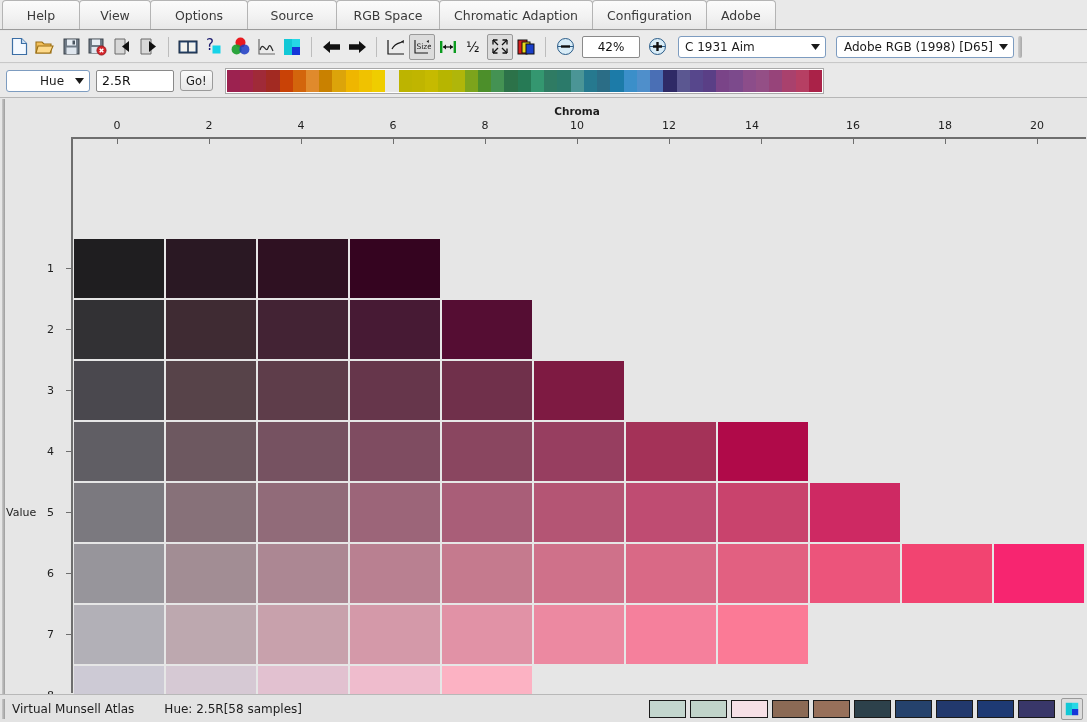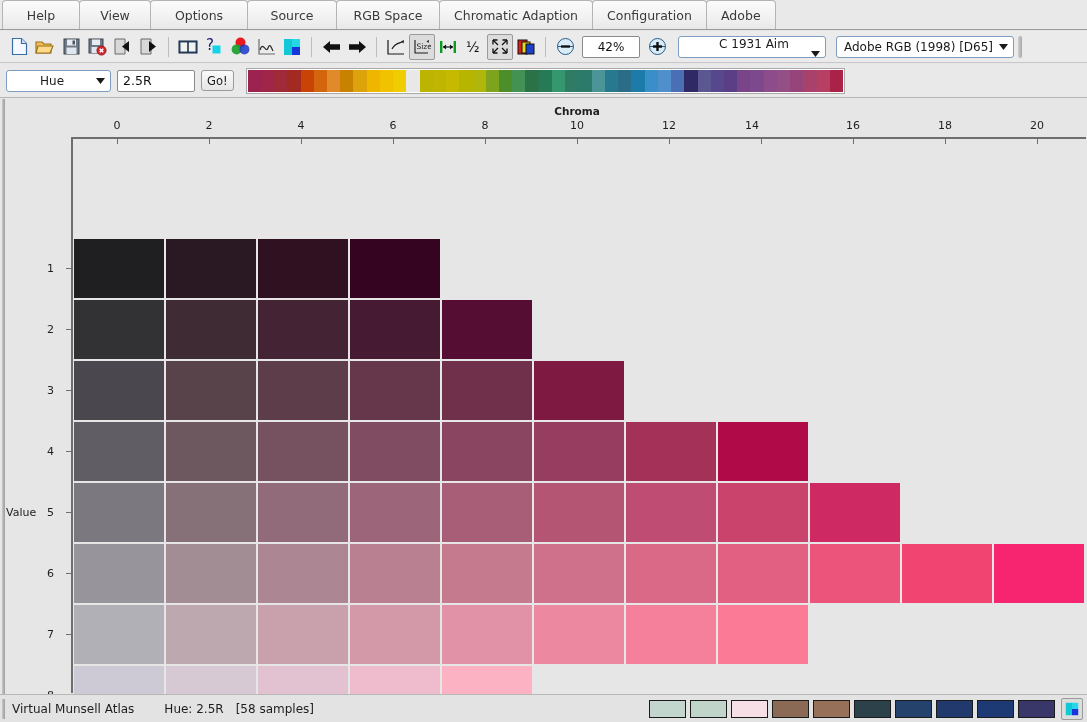--- a/index.html
+++ b/index.html
@@ -91,21 +91,21 @@
     display: flex; align-items: center;
     font-size: 12px; color: #1a1a1a;
     padding: 0 2px 0 6px;
     position: relative;
   }
   .combo .caret {
     margin-left: auto;
     width: 16px; height: 18px;
     display: flex; align-items: center; justify-content: center;
   }
-  #hue-select { width: 105px; padding-left: 33px; }
+  #hue-select { width: 84px; padding-left: 33px; }
   #hue-value {
     width: 78px; height: 22px;
     background: #fff; border: 1px solid #8a8a8a;
     border-radius: 2px;
     font-size: 12.5px; color: #111;
     display: flex; align-items: center;
     padding-left: 5px;
     margin-left: 6px;
   }
   #go-btn {
@@ -195,21 +195,21 @@
     width: 3px; height: 20px; margin-left: 2px;
     background: linear-gradient(to right,#c9c9c9,#9d9d9d);
   }
   #status-app {
     font-size: 12px; color: #1d1d1d; margin-left: 7px;
   }
   #status-hue {
     font-size: 12px; color: #1d1d1d; margin-left: 30px;
   }
   #status-samples {
-    font-size: 12px; color: #1d1d1d; margin-left: 12px;
+    font-size: 12px; color: #1d1d1d; 
   }
   #recent-swatches {
     margin-left: auto; margin-right: 4px;
     display: flex; align-items: center; gap: 4px;
   }
   .recent-sw {
     width: 37px; height: 18px;
     border: 1px solid #1b1b1b;
   }
   #recent-icon-btn {
@@ -404,21 +404,21 @@
     <div class="tb-btn">
       <svg width="19" height="19" viewBox="0 0 19 19">
           <circle cx="9.5" cy="9.5" r="8" fill="#d8ecf7" stroke="#2a5b87" stroke-width="1"></circle>
           <path d="M1.6 9.5h15.8" stroke="#2a5b87" stroke-width="1"></path>
           <path d="M5 9.5h9M9.5 5v9" stroke="#111" stroke-width="2.4"></path>
         </svg>
     </div>
 
     <div style="width:8px"></div>
 
-    <div class="combo" style="width:148px;flex-direction:column;">
+    <div class="combo" style="width:148px;">
       <span>C 1931 Aim</span>
       <span class="caret">
         <svg width="9" height="6" viewBox="0 0 9 6">
             <path d="M0 0h9L4.5 6z" fill="#1a1a1a"></path>
           </svg>
       </span>
     </div>
 
     <div style="width:10px"></div>
 

